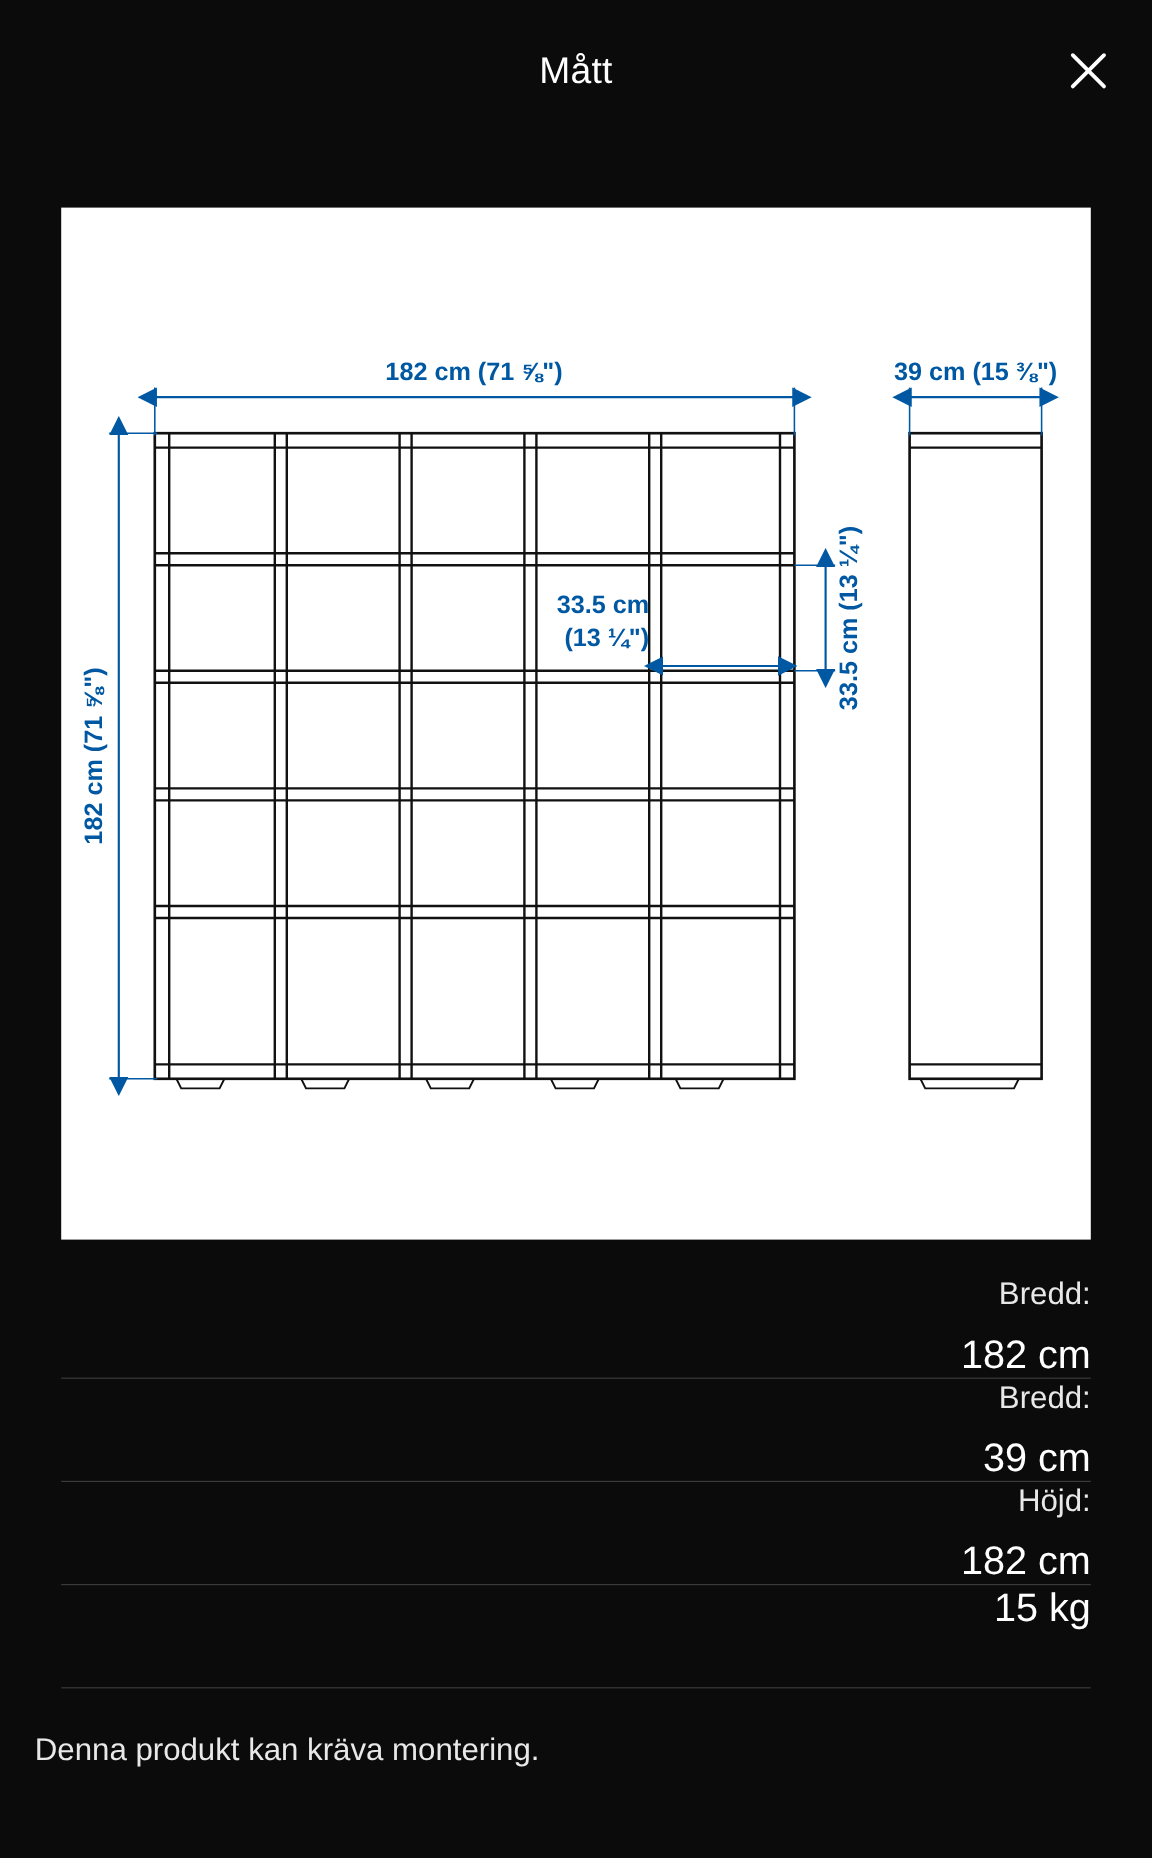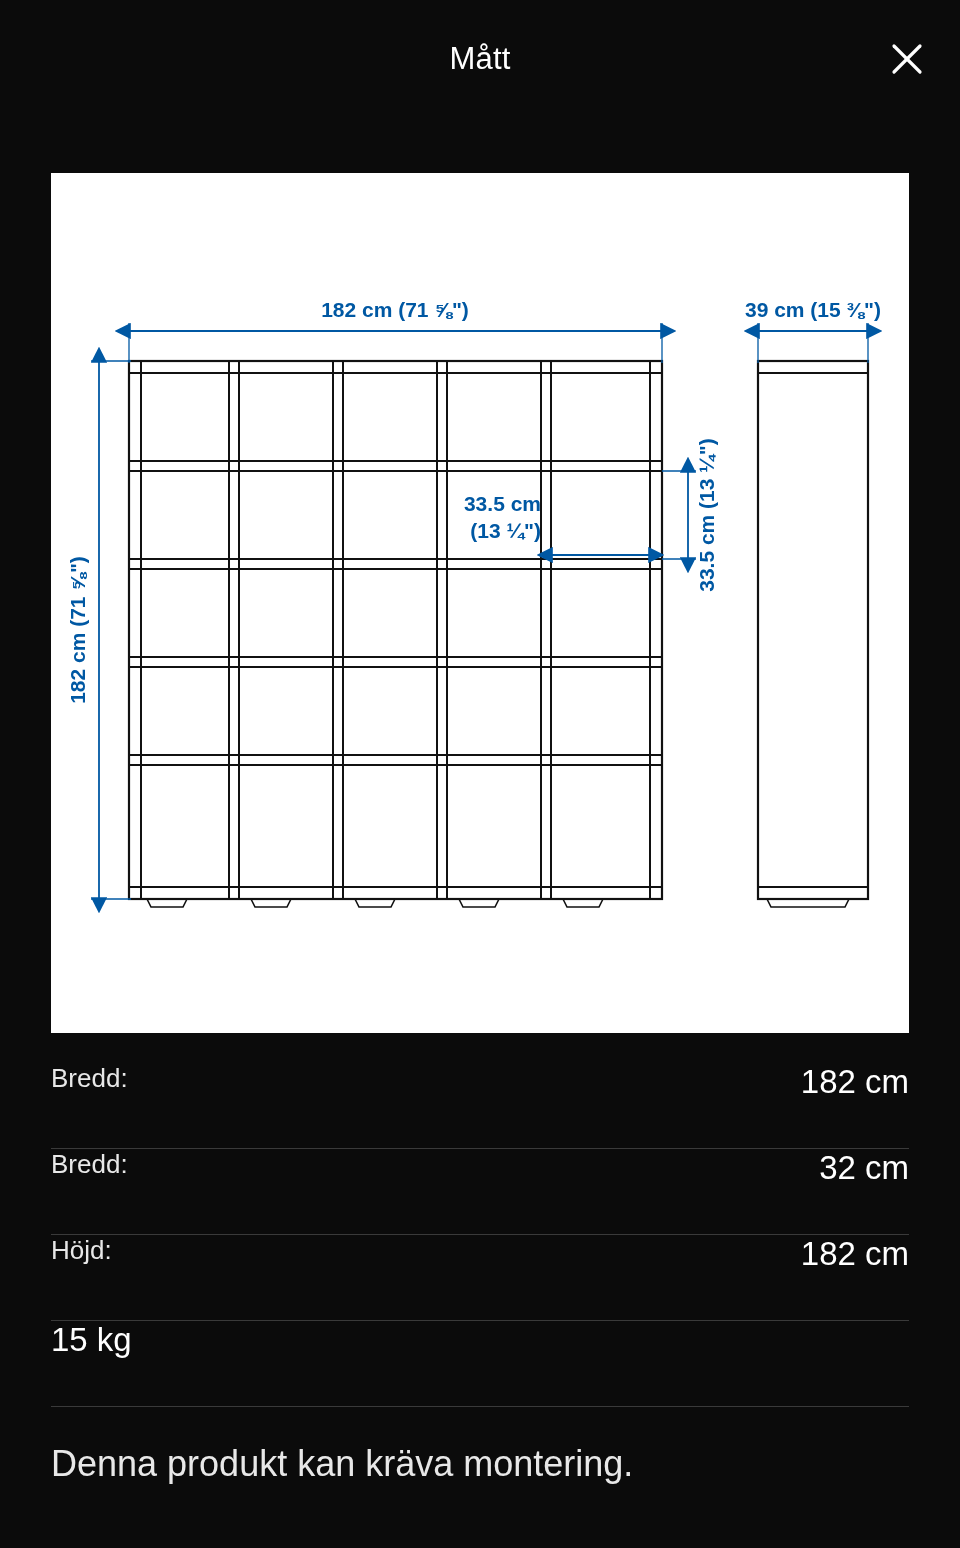--- a/index.html
+++ b/index.html
@@ -53,39 +53,40 @@
   }
   .diagram-wrap svg { display: block; }
 
   
   .specs {
     margin: 30px 51px 0 51px;
     width: 858px;
   }
   .spec-row {
     display: flex;
-    align-items: flex-start;
+    align-items: flex-end;
     justify-content: space-between;
     height: 86px;
     border-bottom: 1px solid #3a3a3a;
+    flex-direction: column;
   }
   .spec-row:last-of-type { border-bottom: 1px solid #3a3a3a; }
   .spec-label {
     font-size: 26px;
     color: #e8e8e8;
     font-weight: normal;
   }
   .spec-value {
     font-size: 33px;
     color: #ffffff;
     font-weight: normal;
   }
   .note {
-    margin: 36px 51px 0 51px;
-    font-size: 36px;
+    margin: 36px 51px 0 29px;
+    font-size: 26px;
     color: #e8e8e8;
   }
 </style>
 </head>
 <body>
 
 <div class="header">
   <div class="header-title">Mått</div>
   <div class="close-btn">
     <span>
@@ -186,21 +187,21 @@
   </svg>
 </div>
 
 <div class="specs">
   <div class="spec-row">
     <div class="spec-label">Bredd:</div>
     <div class="spec-value">182 cm</div>
   </div>
   <div class="spec-row">
     <div class="spec-label">Bredd:</div>
-    <div class="spec-value">32 cm</div>
+    <div class="spec-value">39 cm</div>
   </div>
   <div class="spec-row">
     <div class="spec-label">Höjd:</div>
     <div class="spec-value">182 cm</div>
   </div>
   <div class="spec-row">
     <div class="spec-value">15 kg</div>
   </div>
 </div>
 

